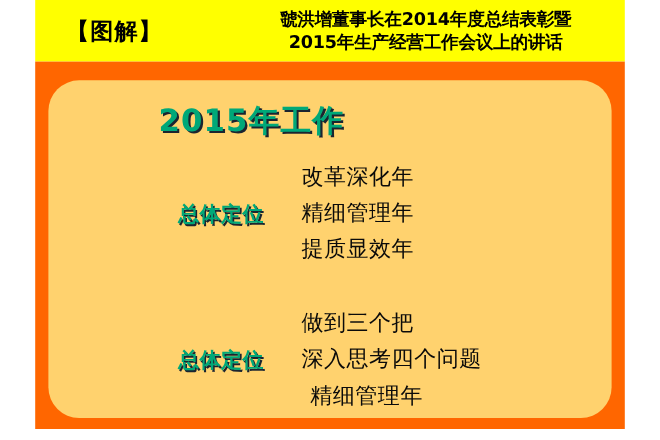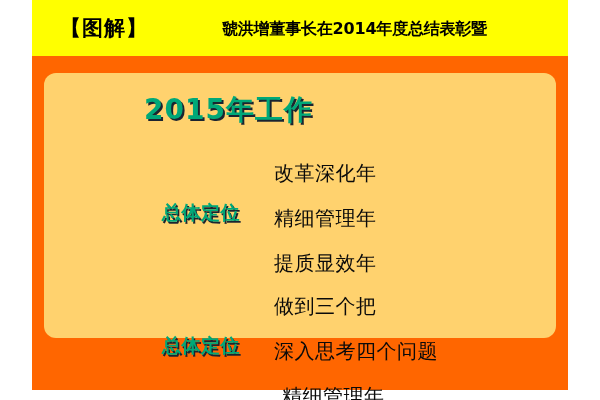--- a/index.html
+++ b/index.html
@@ -47,21 +47,21 @@
     letter-spacing: 1px;
     white-space: nowrap;
   }
 
   #header-title {
     position: absolute;
     left: 190px;
     top: 50%;
     transform: translateY(-50%);
     width: 330px;
-    text-align: left;
+    text-align: center;
     line-height: 21px;
   }
   #header-title .tline {
     display: block;
     font-family: "DejaVu Sans", "Liberation Sans", sans-serif;
     font-size: 16px;
     font-weight: bold;
     color: #000000;
     white-space: nowrap;
     letter-spacing: -0.2px;
@@ -76,23 +76,23 @@
     height: 334px;
     background: #ff6600;
   }
 
   
   #content-panel {
     position: absolute;
     left: 12px;
     top: 17px;
     width: 512px;
-    height: 265px;
+    height: 307px;
     background: #ffd26e;
-    border-radius: 12px;
+    border-radius: 28px;
   }
 
   
   #section-heading {
     position: absolute;
     left: 100px;
     top: 18px;
     font-family: "DejaVu Sans", "Liberation Sans", sans-serif;
     font-size: 28px;
     font-weight: bold;
@@ -129,36 +129,36 @@
     justify-content: center;
   }
   .group-lines .line {
     font-family: Liberation Serif, serif;
     font-size: 20px;
     font-weight: normal;
     color: #0a0a0a;
     line-height: 33px;
     white-space: nowrap;
     letter-spacing: 0.5px;
-    margin-top: 12px;
   }
   .group-lines .line.indent {
     padding-left: 8px;
   }
 </style>
 </head>
 <body>
 
 <div id="poster">
 
   <div id="header-banner">
     <div id="header-tag">【图解】</div>
 
     <div id="header-title">
       <span class="tline">虢洪增董事长在2014年度总结表彰暨</span>
+      <span class="tline">2015年生产经营工作会议上的讲话</span>
     </div>
   </div>
 
   <div id="orange-frame">
 
     <div id="content-panel">
 
       <div id="section-heading">2015年工作</div>
 
       <div class="group" id="group-0">

